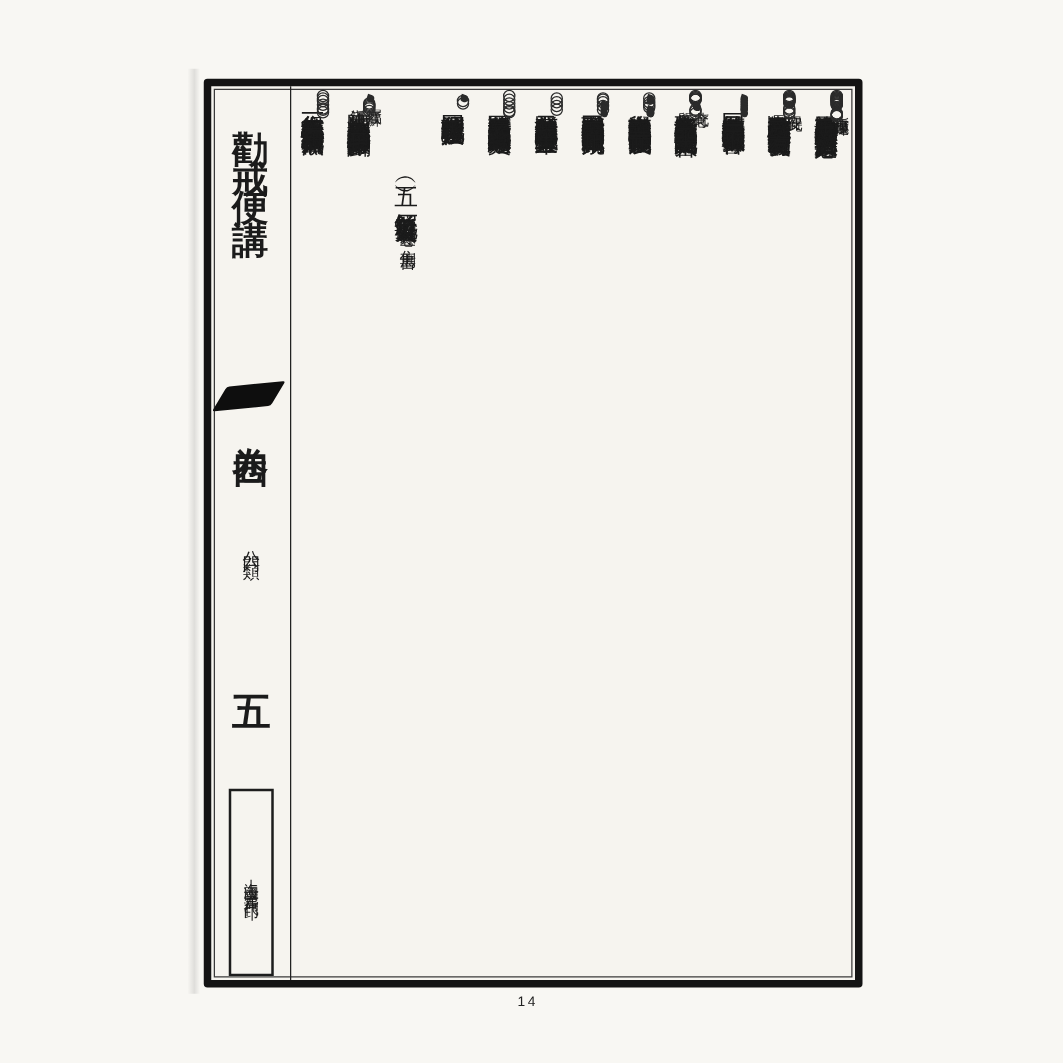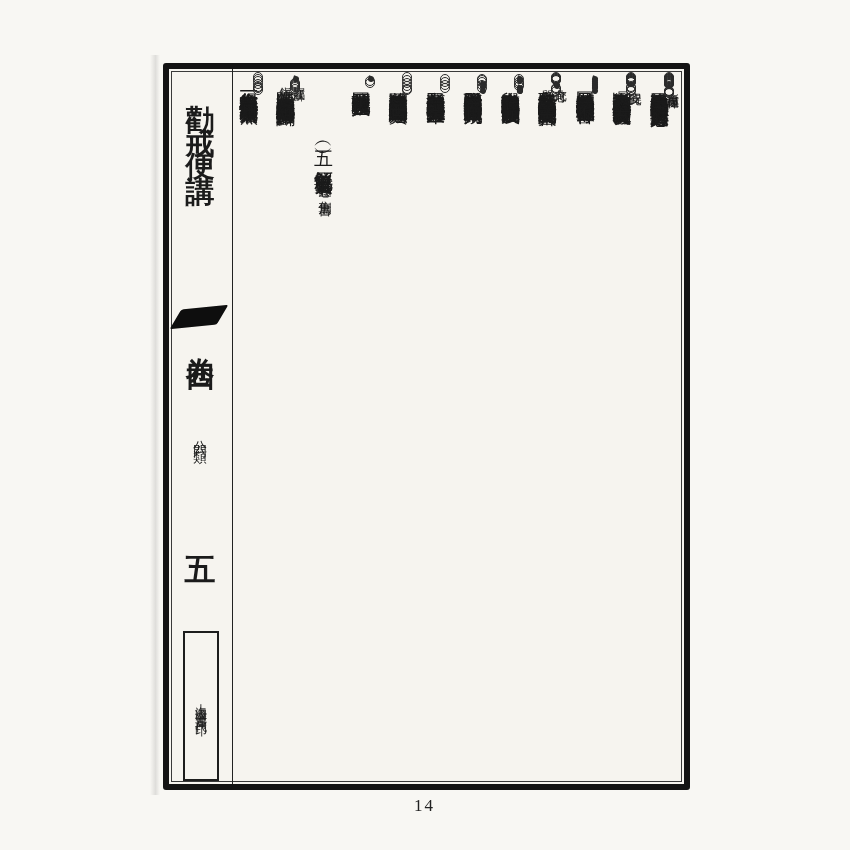--- a/index.html
+++ b/index.html
@@ -80,22 +80,22 @@
   .note2{display:inline-block;vertical-align:middle;}
   .note2 .n2c{
     writing-mode:vertical-rl;font-size:12px;line-height:13.5px;
     letter-spacing:1px;display:block;
   }
   .n1{font-size:13px;letter-spacing:1.5px;}
   .gapEl{display:inline-block;width:2px;}
   
   .page-number{
     position:absolute;left:414px;top:796px;
-    font-family:Liberation Serif, serif;
-    font-size:17px;letter-spacing:2px;color:#222;
+    font-family:Liberation Sans, sans-serif;
+    font-size:11px;letter-spacing:2px;color:#222;
   }
 </style>
 </head>
 <body>
 
 <div class="gutter-shadow"></div>
 
 <div class="frame">
   <div class="inner-border"></div>
 

